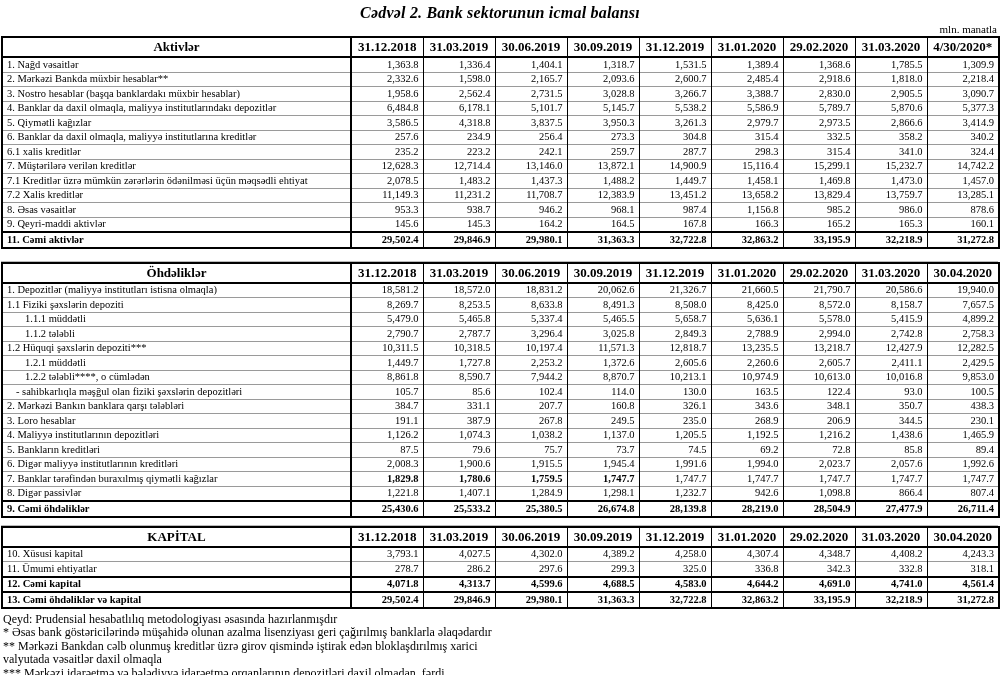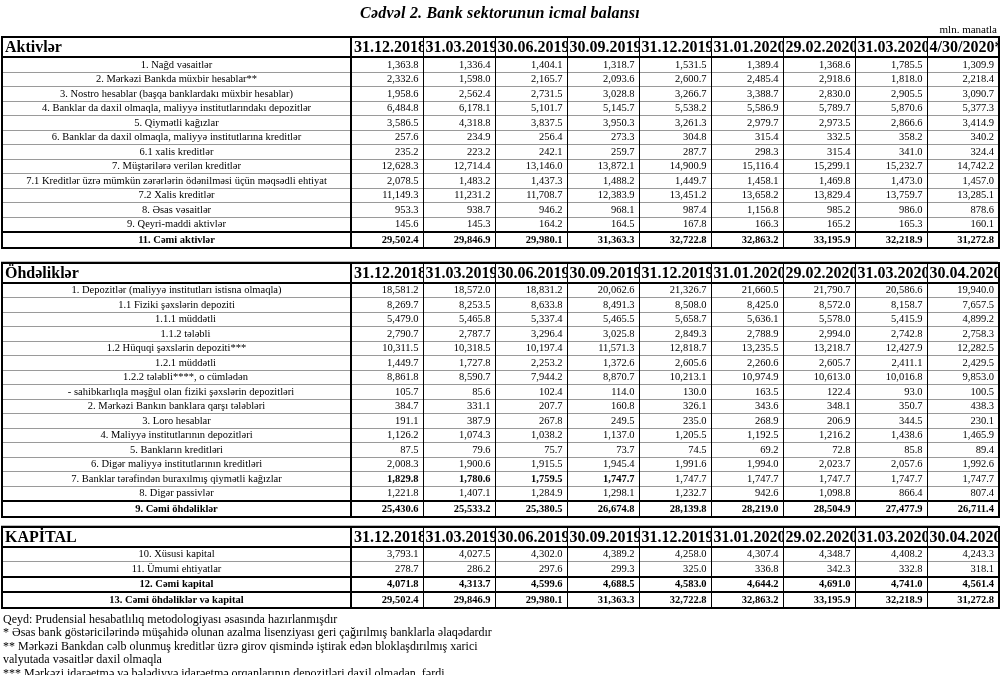--- a/index.html
+++ b/index.html
@@ -18,34 +18,34 @@
     margin: 1px 0 1px 0;
   }
   table {
     border-collapse: collapse; table-layout: fixed;
     width: 997px; margin-left: 1px;
     border: 2px solid #000;
   }
   col.label-col { width: 349px; }
   col.data-col  { width: 72px; }
   th {
-    font-weight: bold; font-size: 16px; line-height: 12px;
-    padding: 3px 2px; text-align: left;
+    font-weight: bold; font-size: 13px; line-height: 12px;
+    padding: 3px 2px; text-align: center;
     border: 1px solid #000; border-bottom: 2px solid #000;
     white-space: nowrap; overflow: hidden;
   }
   th:first-child { border-right: 2px solid #000; }
   td {
     font-size: 10.5px; line-height: 12.5px;
     padding: 0.5px 4px;
     border-left: 1px solid #000;
     border-top: 1px solid #9a9a9a;
     white-space: nowrap; overflow: hidden;
   }
-  td.label { text-align: center; }
+  td.label { text-align: left; }
   td.num   { text-align: right; }
   td:first-child { border-right: 2px solid #000; }
   tr.total td {
     font-weight: bold;
     border-top: 2px solid #000;
     border-bottom: 2px solid #000;
   }
   td.bold-val { font-weight: bold; }
   td.ind-1 { padding-left: 13px; }
   td.ind-2 { padding-left: 22px; }

